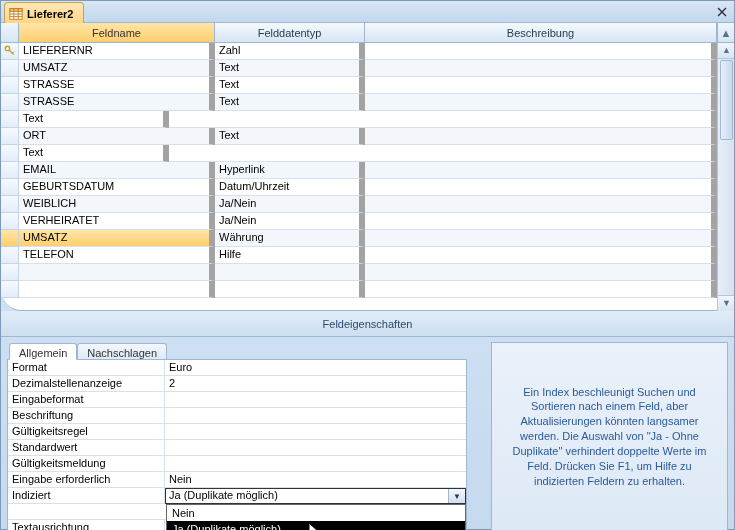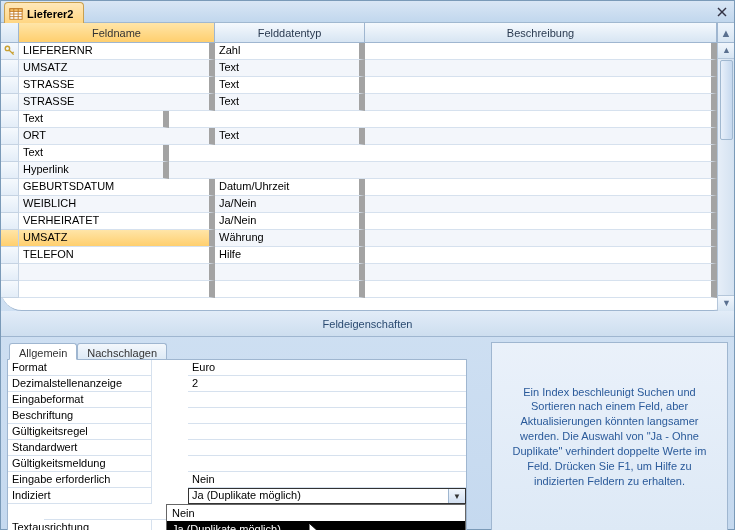--- a/index.html
+++ b/index.html
@@ -175,33 +175,32 @@
     border-bottom:1px solid #fff;
   }
   .prop-sheet {
     flex:1;
     background:#fff;
     border:1px solid #9fb6d0;
     position:relative;
   }
   .prop-row { display:flex; height:16px; font-size:11px;}
   .prop-label {
-    width:144px;
+    width:157px;
     padding:1px 4px;
     border-right:1px solid #d6e1ee;
     border-bottom:1px solid #d6e1ee;
     overflow:hidden; white-space:nowrap;
   }
   .prop-value {
     flex:1;
     padding:1px 4px;
     border-bottom:1px solid #d6e1ee;
     overflow:hidden; white-space:nowrap;
     position:relative;
-    margin-left:36px;
   }
   .prop-value.editing {
     border:1px solid #333;
     padding:0 3px;
   }
   .dd-btn {
     position:absolute; right:0; top:0;
     width:17px; height:15px;
     background: linear-gradient(to bottom, #f1f6fc, #d0def0);
     border-left:1px solid #9fb6d0;
@@ -319,20 +318,21 @@
             <div class="cell dtype">Text</div>
             <div class="cell desc"></div>
           </div>
           <div class="grid-row">
             <div class="row-selector"></div>
             <div class="cell dtype">Text</div>
             <div class="cell desc"></div>
           </div>
           <div class="grid-row alt">
             <div class="row-selector"></div>
+            <div class="cell field">EMAIL</div>
             <div class="cell dtype">Hyperlink</div>
             <div class="cell desc"></div>
           </div>
           <div class="grid-row">
             <div class="row-selector"></div>
             <div class="cell field">GEBURTSDATUM</div>
             <div class="cell dtype">Datum/Uhrzeit</div>
             <div class="cell desc"></div>
           </div>
           <div class="grid-row alt">

